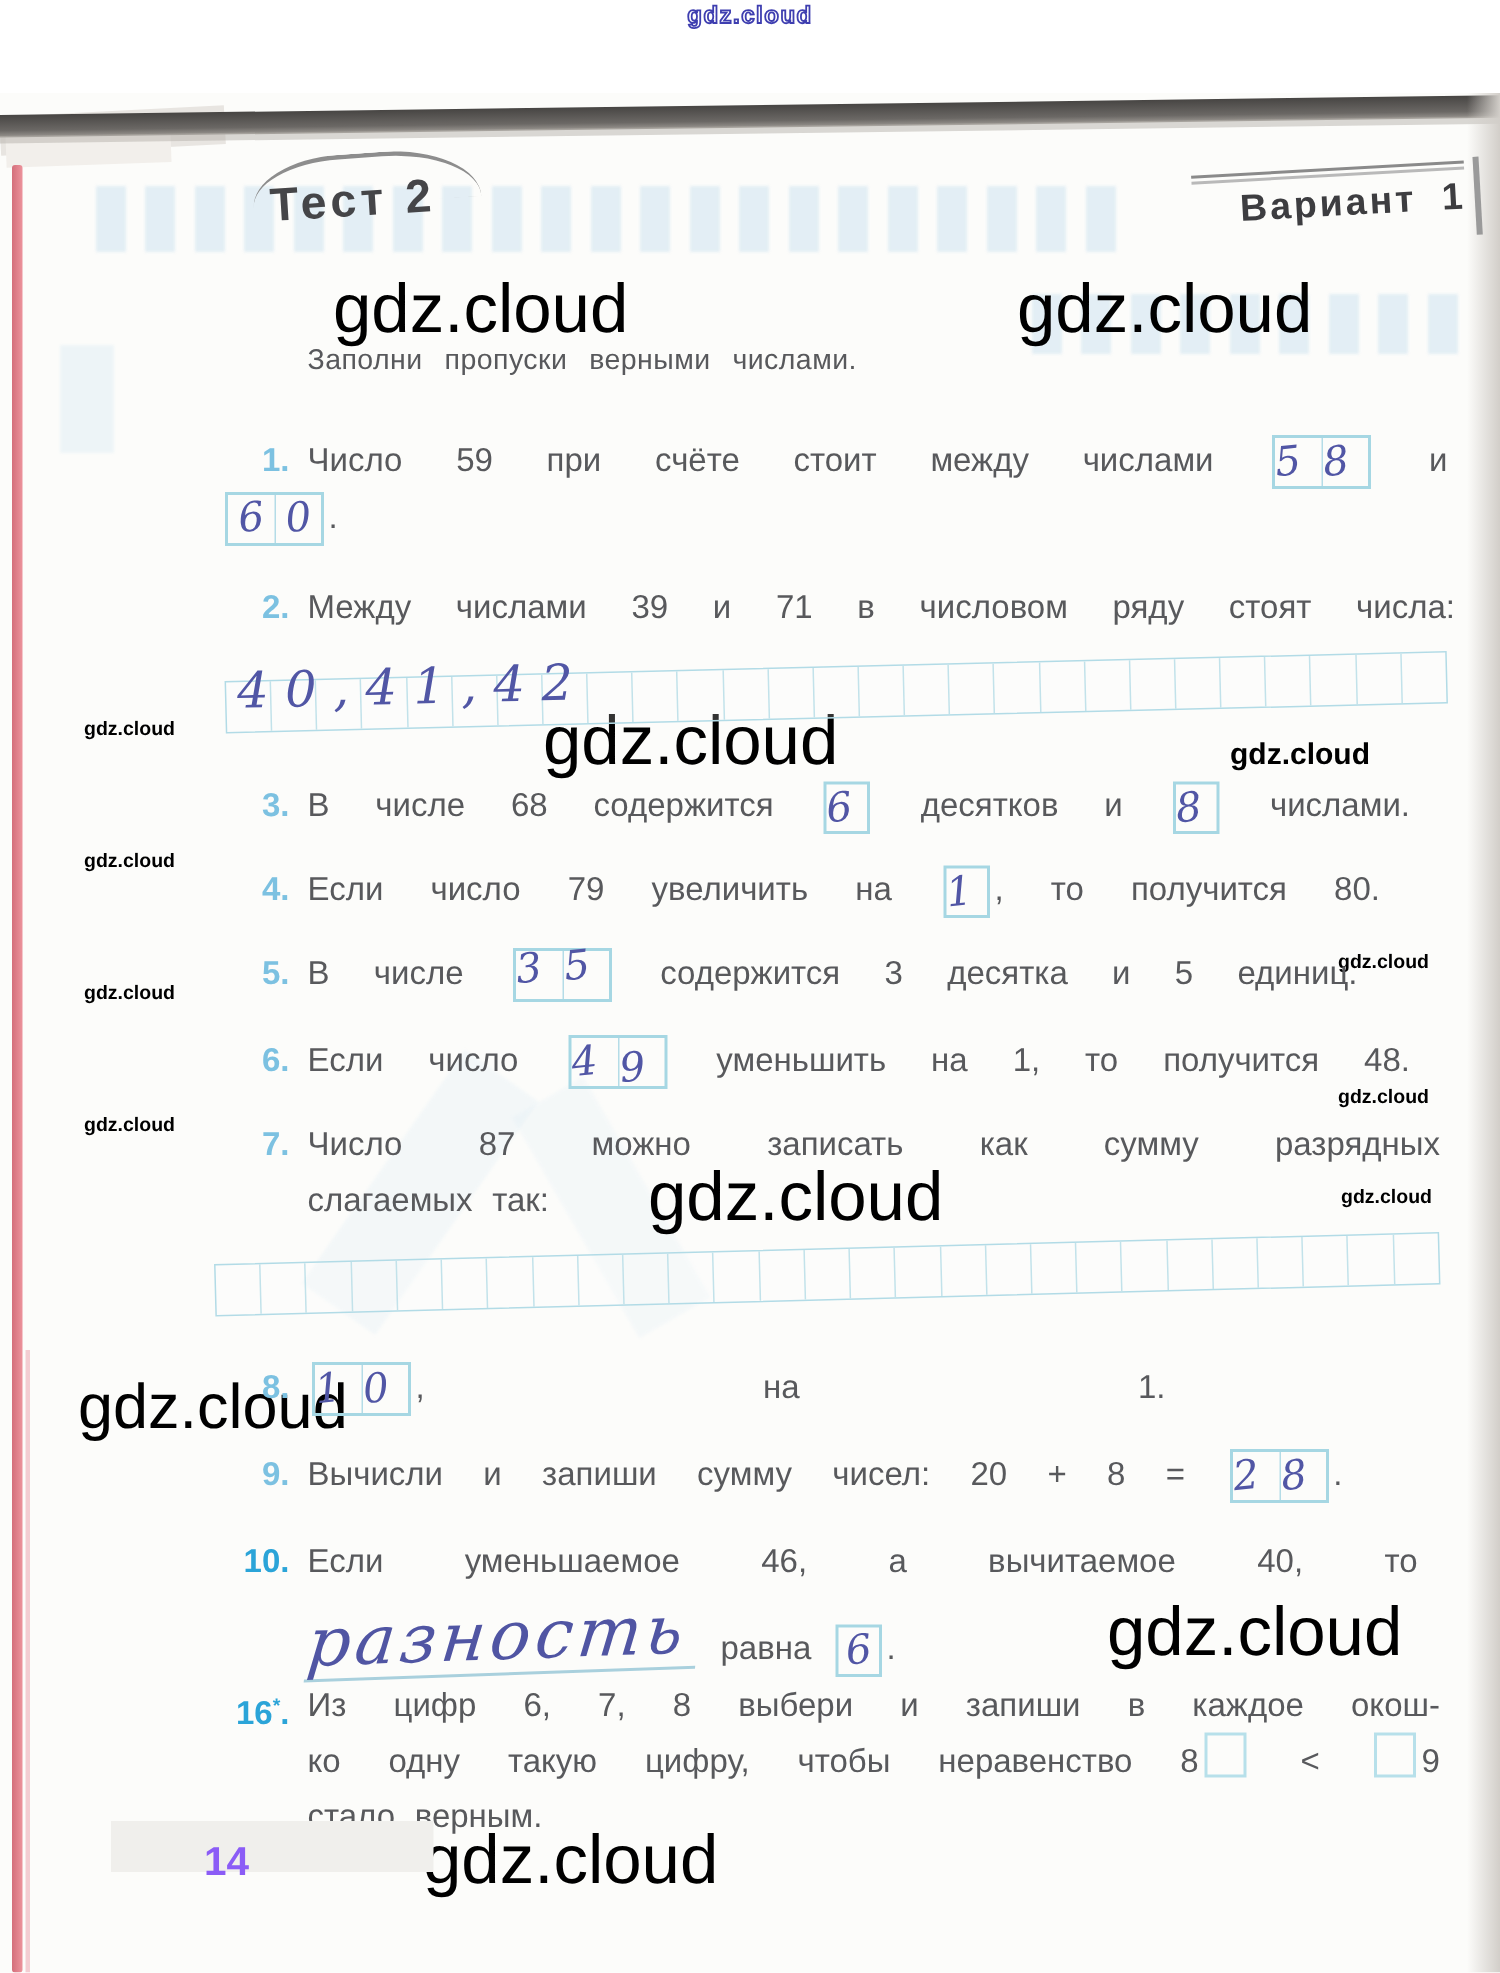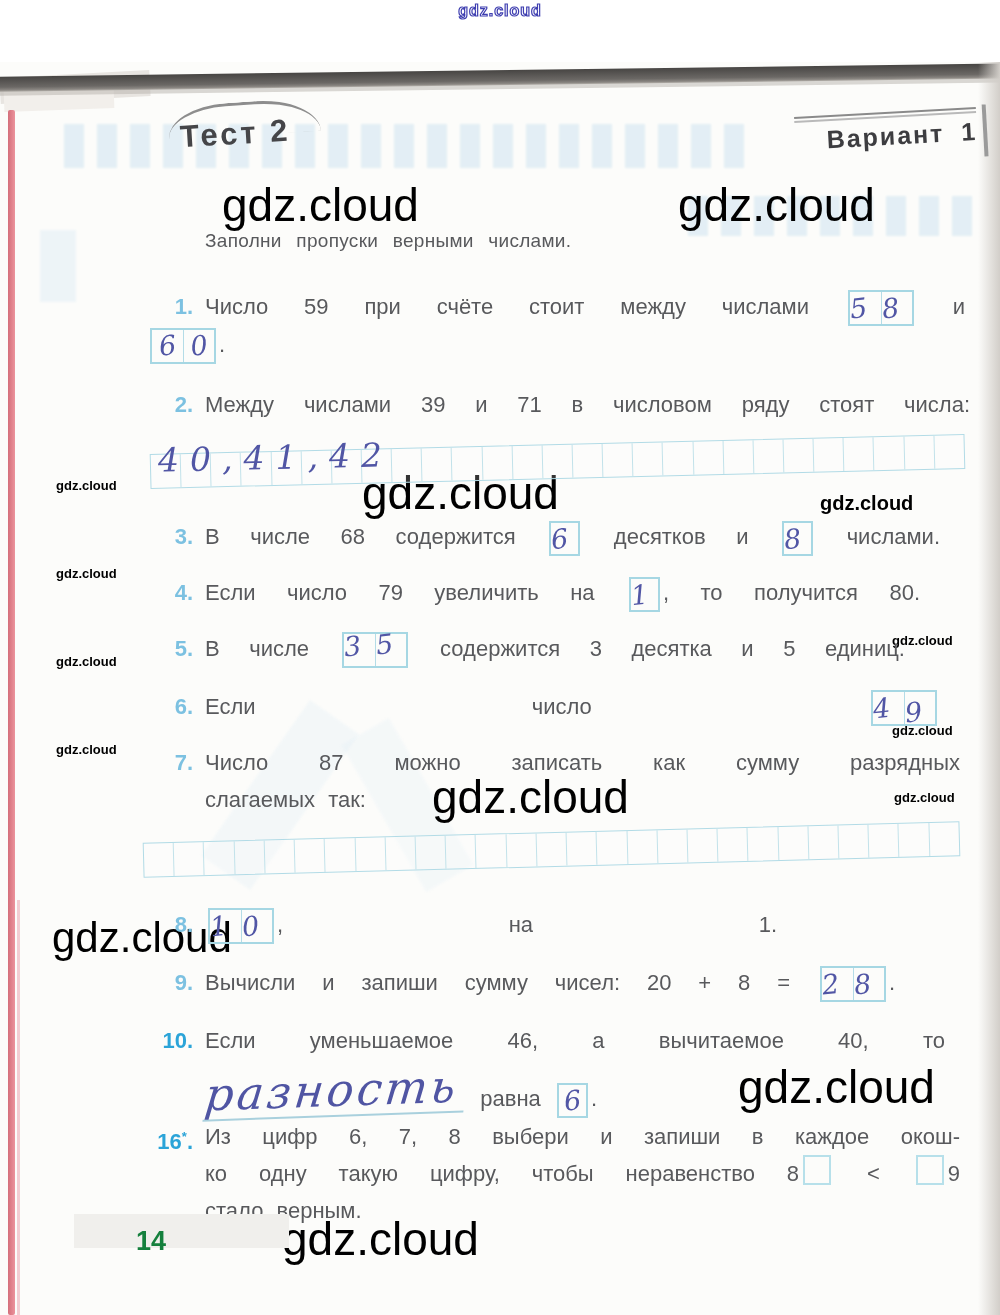--- a/index.html
+++ b/index.html
@@ -74,21 +74,21 @@
   .cellrow { position:absolute; display:flex; height:35px; border:1.5px solid #b2dbe6; background:rgba(255,255,255,.2); }
   .cellrow .cell { flex:1; border-right:1.5px solid #c2e2ea; }
   .cellrow .cell:last-child { border-right:none; }
   .row-ink { position:absolute; font-family:"DejaVu Serif", serif; font-style:italic;
              font-size:33px; color:#5156a5; letter-spacing:11px; white-space:nowrap; }
 
   .hand-word { display:inline-block; font-family:"DejaVu Serif", serif; font-style:italic;
                font-size:45px; color:#5055a3; letter-spacing:3px; transform:rotate(-2deg) skewX(-8deg);
                border-bottom:2px solid #a9d0dd; padding:0 8px 0 0; margin-right:14px; line-height:48px; }
 
-  .page-num { position:absolute; left:136px; top:1226px; font-size:27px; font-weight:bold; color:#15803d; }
+  .page-num { position:absolute; left:136px; top:1226px; font-size:27px; font-weight:bold; color:#8b5cf6; }
   .footer-shade { position:absolute; left:74px; top:1214px; width:215px; height:34px; background:#f0efec; }
 </style>
 </head>
 <body>
 
 <div class="top-strip"></div>
 <div class="wm-outline">gdz.cloud</div>
 
 <div class="page"></div>
 
@@ -223,21 +223,21 @@
   <span class="tnum">6.</span>
   <div class="jline"><span>Если число</span>
     <span class="box2">
         <span class="c">
           <span class="ink">4</span>
         </span>
         <span class="c">
           <span class="ink" style="top:2px;">9</span>
         </span>
       </span>
-    </div>
+    <span>уменьшить на 1, то получится 48.</span></div>
 </div>
 
 <div class="task" style="top:744px;width:755px;">
   <span class="tnum">7.</span>
   <div class="jline">Число 87 можно записать как сумму разрядных</div>
   <div class="nline">слагаемых так:</div>
 </div>
 <div class="cellrow" style="left:143px;top:832px;width:817px;transform:rotate(-1.5deg);">
   <span class="cell"></span>
 <span class="cell"></span>

